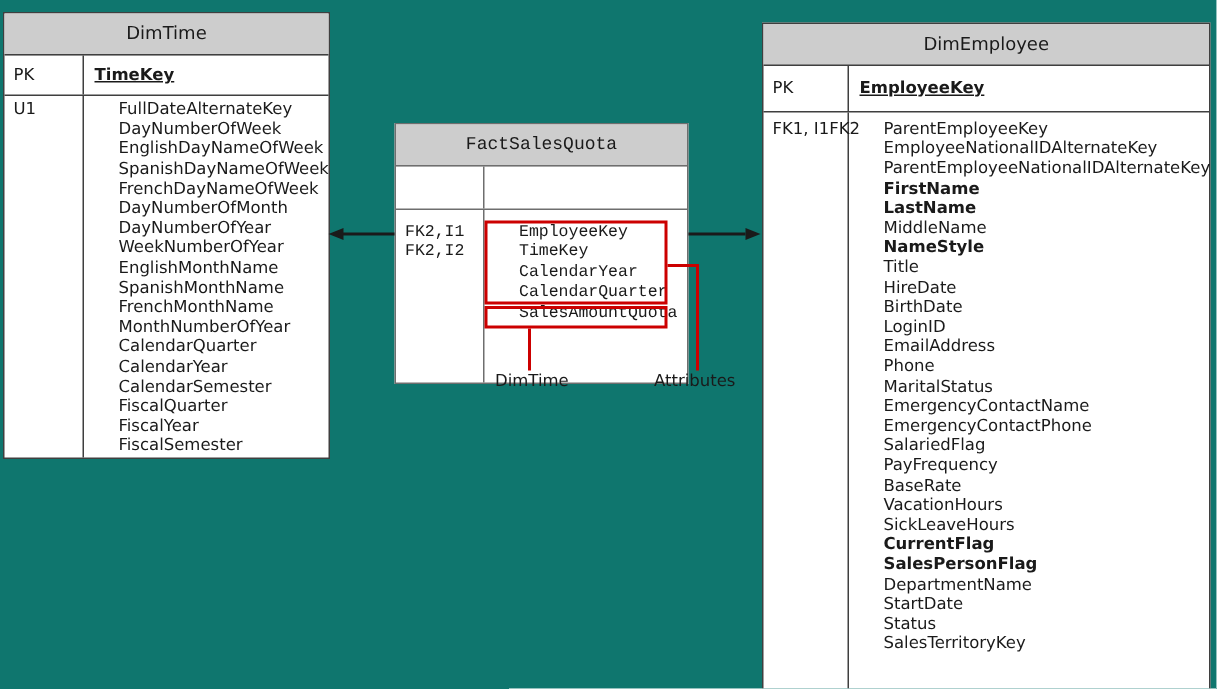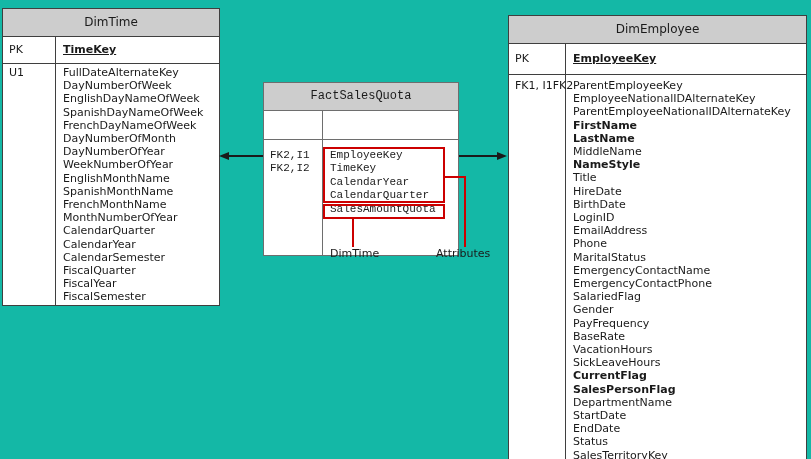--- a/index.html
+++ b/index.html
@@ -1,28 +1,28 @@
 <!DOCTYPE html>
 <html><head>
 <meta charset="utf-8">
 <style>
   html,body { margin:0; padding:0; background:#ffffff; }
   body { font-family:"DejaVu Sans","Liberation Sans",sans-serif; color:#1a1a1a; }
-  .canvas { position:relative; width:811px; height:459px; background:#14b8a6; overflow:hidden; }
+  .canvas { position:relative; width:811px; height:459px; background:#0f766e; overflow:hidden; }
 
   
   .ertable { position:absolute; box-sizing:border-box; background:#ffffff;
              border:1px solid var(--bc); font-size:11px; display:flex; flex-direction:column; }
   .dim  { --bc:#3f3f3f; }
   .fact { --bc:#6e6e6e; }
   .thead { height:27px; line-height:27px; flex:0 0 auto; text-align:center;
            background:#cdcdcd; border-bottom:1px solid var(--bc); font-size:12px; }
   .row { display:flex; flex:0 0 auto; }
   .pkrow { border-bottom:1px solid var(--bc); }
-  .tbody { flex:1 1 auto; border-bottom:none; }
+  .tbody { flex:1 1 auto; border-bottom:none;gap:16px; }
   .keycol { box-sizing:border-box; border-right:1px solid var(--bc);
             padding-left:6px; flex:0 0 auto; }
   .fieldcol { flex:1 1 auto; padding-left:7px; box-sizing:border-box; }
   .pkcell { font-weight:normal; }
   .pkfield { font-weight:bold; text-decoration:underline; }
   .line { line-height:13.2px; white-space:nowrap; }
   .fact .line { line-height:13.4px; }
   .bold { font-weight:bold; }
 
   
@@ -136,30 +136,28 @@
           <div class="line">Title</div>
           <div class="line">HireDate</div>
           <div class="line">BirthDate</div>
           <div class="line">LoginID</div>
           <div class="line">EmailAddress</div>
           <div class="line">Phone</div>
           <div class="line">MaritalStatus</div>
           <div class="line">EmergencyContactName</div>
           <div class="line">EmergencyContactPhone</div>
           <div class="line">SalariedFlag</div>
-          <div class="line">Gender</div>
           <div class="line">PayFrequency</div>
           <div class="line">BaseRate</div>
           <div class="line">VacationHours</div>
           <div class="line">SickLeaveHours</div>
           <div class="line bold">CurrentFlag</div>
           <div class="line bold">SalesPersonFlag</div>
           <div class="line">DepartmentName</div>
           <div class="line">StartDate</div>
-          <div class="line">EndDate</div>
           <div class="line">Status</div>
           <div class="line">SalesTerritoryKey</div>
         </div>
     </div>
   </div>
 
   <div class="arrow-head left" style="left:219px; top:152px;"></div>
   <div class="arrow-line" style="left:228px; top:155px; width:35px;"></div>
 
   <div class="arrow-line" style="left:459px; top:155px; width:38px;"></div>

